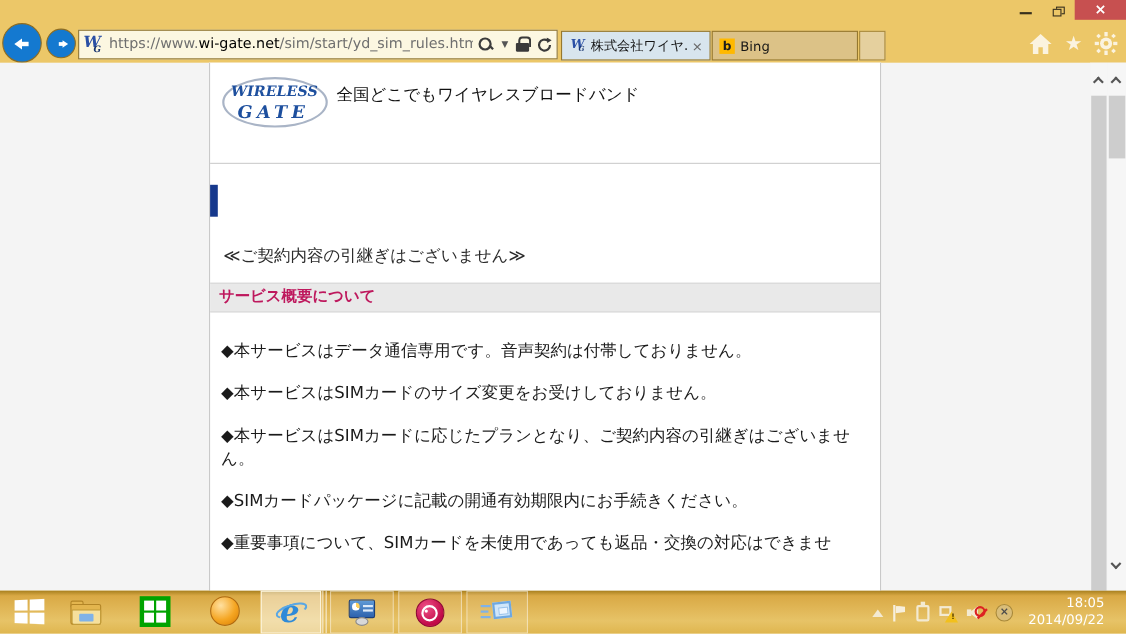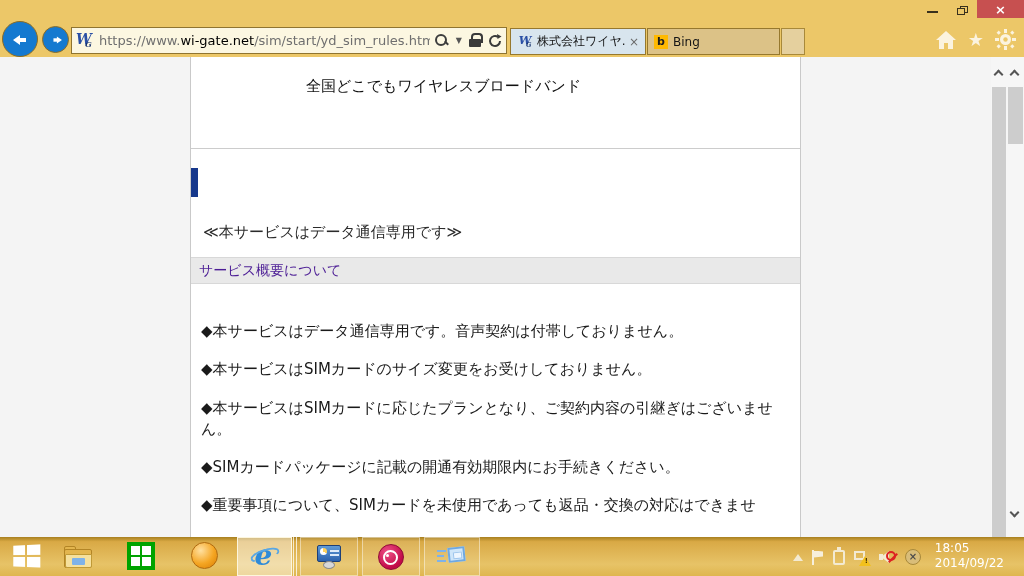--- a/index.html
+++ b/index.html
@@ -76,23 +76,23 @@
   .logo-ellipse { position:absolute; inset:0; border:2px solid #a9b4c6; border-radius:50%; }
   .logo-l1 { position:absolute; left:8px; top:6px; font:italic bold 13px "DejaVu Serif",serif; color:#1d4f9e; letter-spacing:0; }
   .logo-l2 { position:absolute; left:14px; top:22px; font:italic bold 16px "DejaVu Serif",serif; color:#1d4f9e; letter-spacing:4px; }
   .tagline { position:absolute; left:115px; top:20px; font-size:15px; color:#111; }
 
   .blue-bar { position:absolute; left:0; top:111px; width:7px; height:29px; background:#16388c; }
   .page-heading { position:absolute; left:16px; top:116px; font-size:16px; font-weight:bold; color:#16388c; }
   .notice { position:absolute; left:12px; top:166px; font-size:15px; color:#2b2b2b; }
   .section-bar { position:absolute; left:0; top:200px; right:0; height:27px; background:#e9e9e9;
                  border-top:1px solid #d8d8d8; border-bottom:1px solid #d8d8d8;
-                 font-size:14px; font-weight:normal; color:#4c1d95; line-height:25px; padding-left:8px; }
+                 font-size:14px; font-weight:bold; color:#be185d; line-height:25px; padding-left:8px; }
   .bullets { position:absolute; left:10px; right:12px; top:248px; }
-  .bullets p { font-size:15px; line-height:1.42; color:#1a1a1a; margin:16px 0 17px 0; }
+  .bullets p { font-size:15px; line-height:1.42; color:#1a1a1a; margin:4px 0 17px 0; }
 
   
   .scroll { position:absolute; top:0; height:480px; background:#f6f6f6; }
   .scroll-inner { right:17px; width:16px; }
   .scroll-outer { right:0; width:17px; }
   .chev { position:absolute; left:4px; width:7px; height:7px; border:solid #555; border-width:2px 2px 0 0; }
   .chev-up { top:14px; transform:rotate(-45deg); }
   .chev-down { top:452px; transform:rotate(135deg); }
   .thumb { position:absolute; left:1px; right:1px; background:#cdcdcd; }
   .thumb-inner { top:30px; bottom:0; }
@@ -156,21 +156,21 @@
   .net .mon { position:absolute; left:0; top:1px; width:11px; height:9px; border:2px solid #f3ead2; }
   .net .warn { position:absolute; right:-1px; bottom:-1px; width:0; height:0; border-left:6px solid transparent; border-right:6px solid transparent; border-bottom:10px solid #f2c01c; }
   .net .ex { position:absolute; right:2px; bottom:0; font-size:7px; font-weight:bold; color:#4a3500; z-index:2; }
   .spk { position:relative; width:17px; height:16px; }
   .spk .body { position:absolute; left:0; top:5px; width:4px; height:6px; background:#f3ead2; }
   .spk .cone { position:absolute; left:2px; top:2px; width:0; height:0; border-top:6px solid transparent; border-bottom:6px solid transparent; border-right:8px solid #f3ead2; }
   .spk .ban { position:absolute; right:0; top:2px; width:10px; height:10px; border:2px solid #d22; border-radius:50%; }
   .spk .ban::after { content:""; position:absolute; left:-1px; top:4px; width:12px; height:2px; background:#d22; transform:rotate(-45deg); }
   .cx { width:16px; height:16px; border-radius:50%; background:#d9bd79; border:1px solid #a8893a; color:#4c4c4c;
         font-size:10px; font-weight:bold; display:flex; align-items:center; justify-content:center; line-height:1; }
-  .clock { position:absolute; right:20px; top:4px; text-align:left; color:#fff; font-size:12px; line-height:15px; }
+  .clock { position:absolute; right:20px; top:4px; text-align:right; color:#fff; font-size:12px; line-height:15px; }
 </style>
 </head>
 <body>
 
 <div class="titlebar">
   <div class="win-controls">
     <div class="btn-min">
         <div class="min-glyph"></div>
       </div>
     <div class="btn-restore">
@@ -248,25 +248,30 @@
           </g>
       <circle cx="10.5" cy="10.5" r="2.2" fill="#ecc768"></circle>
         </g>
     </svg>
   </div>
 </div>
 
 <div class="viewport">
   <div class="page-col">
     <div class="site-header">
+      <div class="logo">
+        <div class="logo-ellipse"></div>
+        <div class="logo-l1">WIRELESS</div>
+        <div class="logo-l2">GATE</div>
+      </div>
       <div class="tagline">全国どこでもワイヤレスブロードバンド</div>
     </div>
 
     <div class="blue-bar"></div>
-    <div class="notice">≪本サービスはデータ通信専用です≫</div>
+    <div class="notice">≪ご契約内容の引継ぎはございません≫</div>
     <div class="section-bar">サービス概要について</div>
 
     <div class="bullets">
       <p>◆本サービスはデータ通信専用です。音声契約は付帯しておりません。</p>
       <p>◆本サービスはSIMカードのサイズ変更をお受けしておりません。</p>
       <p>◆本サービスはSIMカードに応じたプランとなり、ご契約内容の引継ぎはございません。</p>
       <p>◆SIMカードパッケージに記載の開通有効期限内にお手続きください。</p>
       <p>◆重要事項について、SIMカードを未使用であっても返品・交換の対応はできませ</p>
     </div>
   </div>

